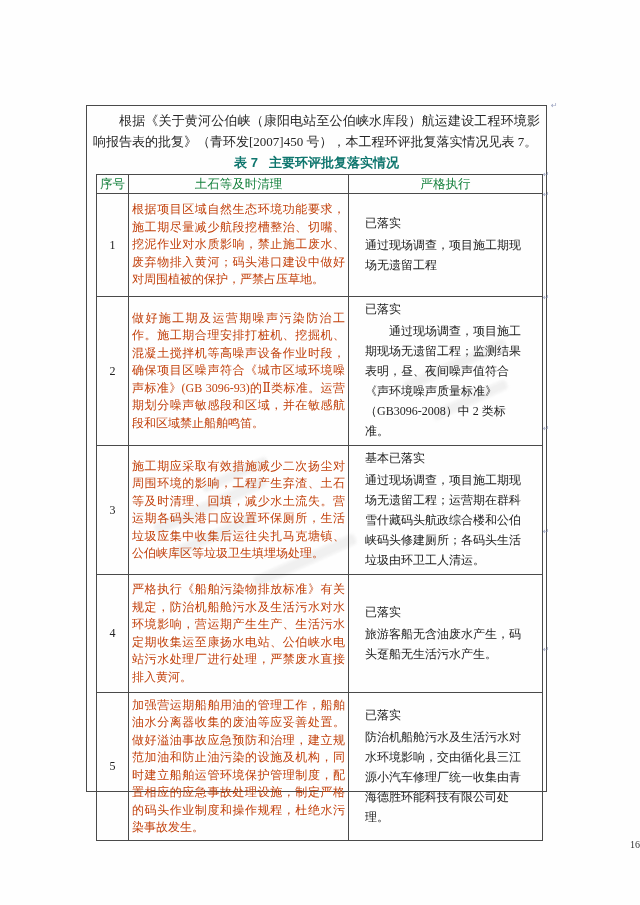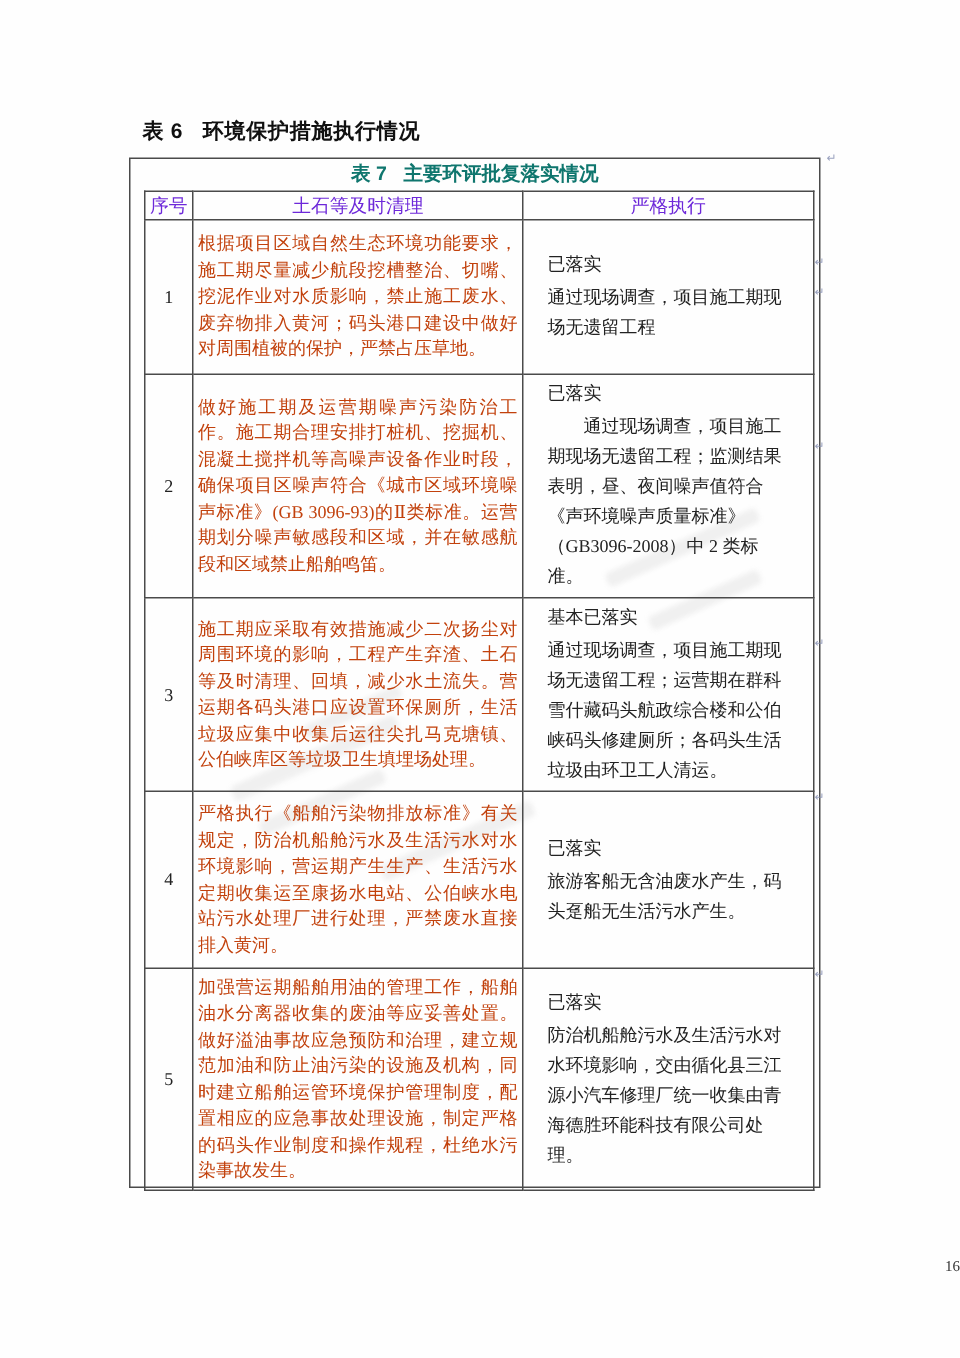--- a/index.html
+++ b/index.html
@@ -32,21 +32,21 @@
   .t7-caption .cap-label{margin-right:11px;}
   
   table.t7{
     border-collapse:collapse;table-layout:fixed;
     margin-left:9px;width:446px;background:transparent;
   }
   table.t7 th,table.t7 td{border:1px solid #4a4a4a;box-sizing:border-box;}
   table.t7 thead tr{height:19px;}
   table.t7 th{
     font-size:12.5px;font-weight:normal;
-    padding:0;color:#6d28d9;
+    padding:0;color:#15803d;
   }
   td.c-no{text-align:center;vertical-align:middle;font-size:12px;color:#222;}
   td.c-req{vertical-align:middle;padding:2px 3px;}
   td.c-req p{margin:0;font-size:12px;line-height:17.5px;text-align:justify;color:#c2410c;}
   td.c-status{vertical-align:middle;padding:2px 16px;}
   td.c-status p{margin:0 0 2px 0;font-size:12px;line-height:20px;color:#222;}
   
   .page-number{
     position:absolute;left:0;right:0;top:839px;text-align:right;
     font-size:10px;color:#333;font-family:"Liberation Serif","DejaVu Serif",serif;
@@ -71,24 +71,24 @@
 
 <div class="page">
 
   <div class="wm wm1"></div>
   <div class="wm wm2"></div>
   <div class="wm wm3"></div>
   <div class="wm wm4"></div>
   <div class="wm wm5"></div>
   <div class="wm wm6"></div>
 
-  <h2 class="t6-heading"><span class="cap-label">表 6</span><span>环境保护措施执行情况</span></h2>
 
   <div class="outer-box">
 
+    <p class="intro">根据《关于黄河公伯峡（康阳电站至公伯峡水库段）航运建设工程环境影响报告表的批复》（青环发[2007]450 号），本工程环评批复落实情况见表 7。</p>
 
     <div class="t7-caption"><span class="cap-label">表 7</span><span>主要环评批复落实情况</span></div>
 
     <table class="t7">
       <colgroup>
         <col style="width:32px">
           <col style="width:220px">
           <col style="width:194px">
       </colgroup>
       <thead>

